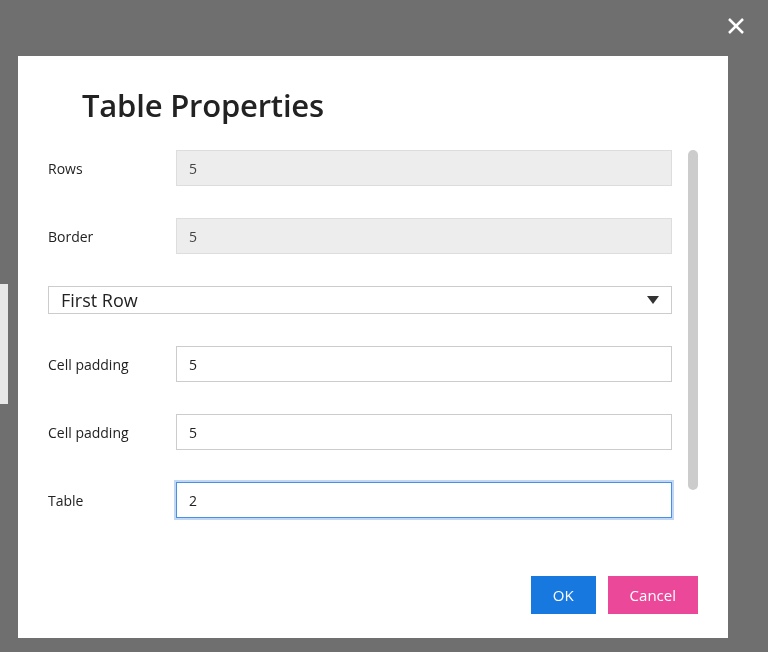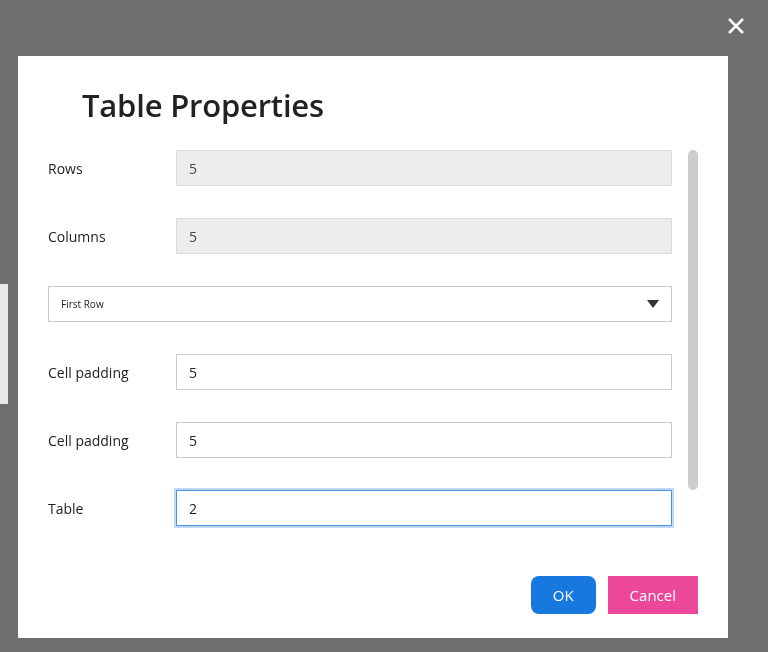--- a/index.html
+++ b/index.html
@@ -116,25 +116,25 @@
     .text-input.focused {
       border: 1px solid #4a90e2;
       box-shadow: 0 0 0 2px rgba(74,144,226,0.35);
     }
     .select-wrap {
       position: relative;
       width: 100%;
     }
     .select-input {
       width: 100%;
-      height: 36px;
+      height: 28px;
       border: 1px solid #ccc;
       background: #fff;
       padding: 0 36px 0 12px;
-      font-size: 10px;
+      font-size: 18px;
       font-family: inherit;
       color: #222;
       outline: none;
       appearance: none;
       -webkit-appearance: none;
       cursor: pointer;
       display: flex;
       align-items: center;
     }
     .select-caret {
@@ -164,21 +164,20 @@
       font-family: inherit;
       cursor: pointer;
       display: flex;
       align-items: center;
       justify-content: center;
       min-width: 64px;
     }
     .btn-primary {
       background: #1779e0;
       color: #fff;
-      border-radius: 8px;
     }
     .btn-secondary {
       background: #ec4899;
       color: #fff;
     }
   </style>
 </head>
 <body>
 
 <div class="backdrop-strip"></div>
@@ -198,21 +197,21 @@
   <div class="scroll-area">
 
     <div class="form-row">
       <div class="form-label">Rows</div>
       <div class="form-control-wrap">
         <input class="text-input readonly" readonly="" value="5" style="">
       </div>
     </div>
 
     <div class="form-row">
-      <div class="form-label">Columns</div>
+      <div class="form-label">Border</div>
       <div class="form-control-wrap">
         <input class="text-input readonly" readonly="" value="5" style="">
       </div>
     </div>
 
     <div class="form-row">
       <div class="form-control-wrap">
         <div class="select-wrap">
           <div class="select-input">
             <span>First Row</span>

